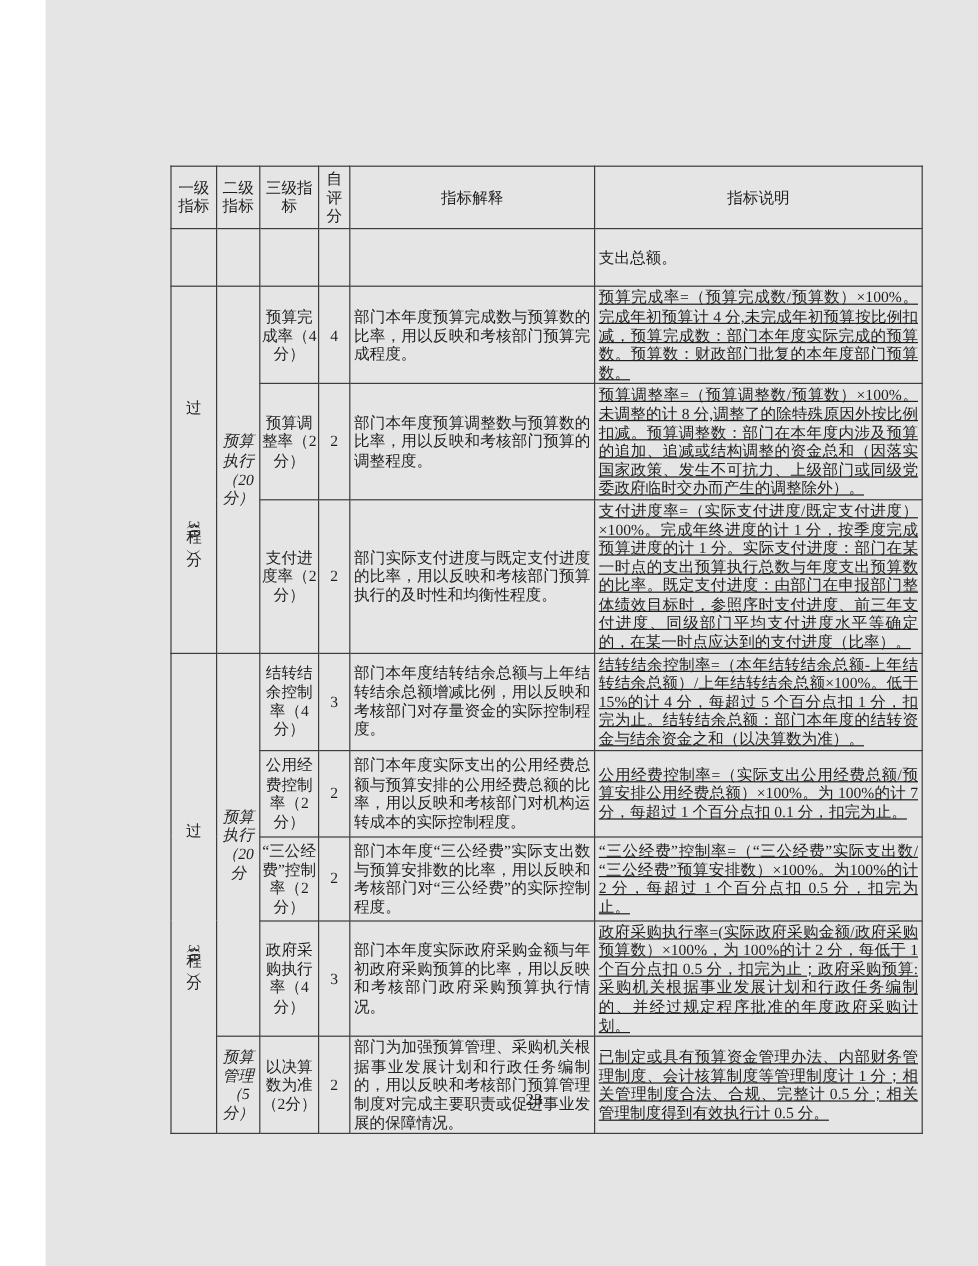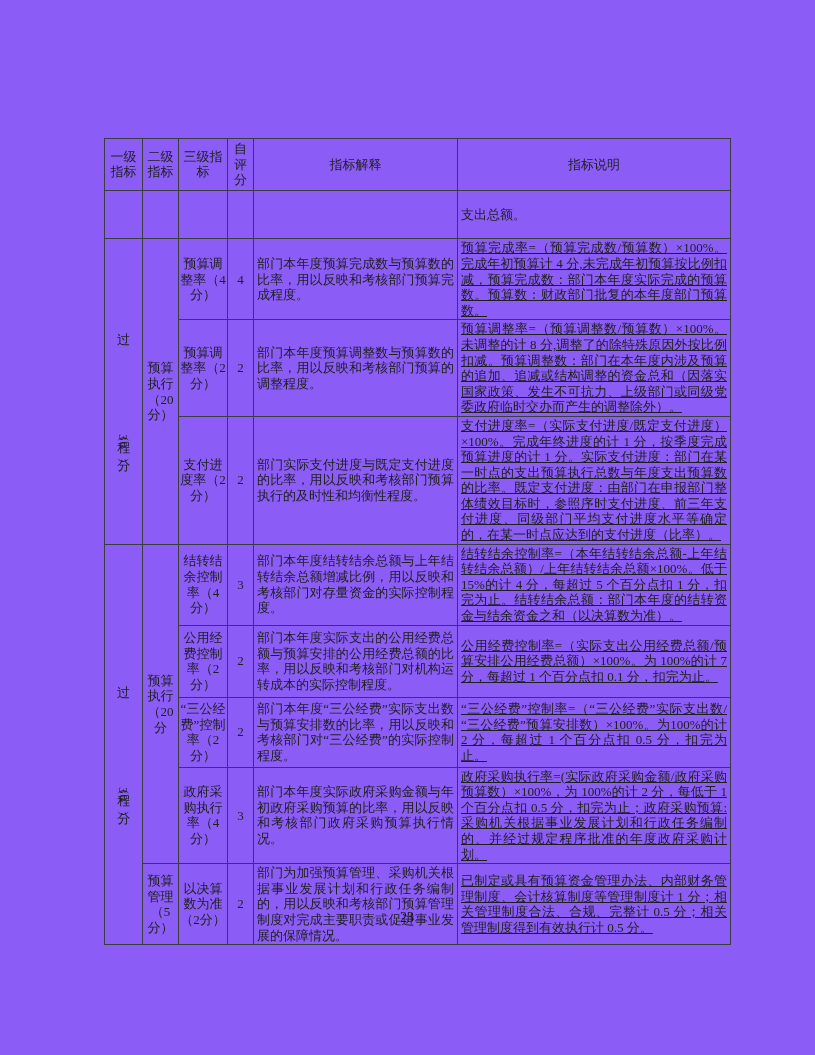--- a/index.html
+++ b/index.html
@@ -4,40 +4,40 @@
 <style>
   html, body { margin: 0; padding: 0; }
   body {
     width: 815px; height: 1055px;
     background: #ffffff;
     font-family: "Liberation Serif", "DejaVu Serif", serif;
     color: #1f1f1f;
     overflow: hidden;
     position: relative;
   }
-  .page { position: absolute; inset: 0; background: #8b5cf6; }
+  .page { position: absolute; inset: 0; background: #e5e5e5; margin-left: 38px; }
 
   table.indicator {
     position: absolute;
     left: 104px; top: 138px;
     width: 626px;
     border-collapse: collapse;
     table-layout: fixed;
     font-size: 13px;
     line-height: 1.2;
   }
   table.indicator td, table.indicator th {
     border: 1px solid #3c3c3c;
     font-weight: normal;
     vertical-align: middle;
     overflow: hidden;
   }
   th.hdr { text-align: center; padding: 2px 0; word-break: break-all; }
   td.lv1 { text-align: center; padding: 0; }
-  td.lv2 { text-align: center; padding: 1px 2px; }
+  td.lv2 { text-align: center; padding: 1px 2px; font-style: italic; }
   td.lv3 { text-align: center; padding: 1px 1px; }
   td.score { text-align: center; padding: 0; }
   td.explain { text-align: justify; vertical-align: middle; padding: 1px 3px; }
   td.desc { text-align: justify; vertical-align: middle; padding: 1px 3px; text-decoration: underline; }
   td.carry { vertical-align: top; text-align: left; padding: 16px 3px; }
 
   .v-stack {
     display: flex; flex-direction: column;
     align-items: center; justify-content: center;
   }
@@ -90,21 +90,21 @@
 
     <tr style="height:73px">
       <td class="lv1" rowspan="3">
         <div class="v-stack">
           <span>过</span>
           <span class="gap1"></span>
           <span class="vtext">程（30分）</span>
         </div>
       </td>
       <td class="lv2" rowspan="3">预算执行（20分）</td>
-      <td class="lv3">预算调整率（4分）</td>
+      <td class="lv3">预算完成率（4分）</td>
       <td class="score">4</td>
       <td class="explain">部门本年度预算完成数与预算数的比率，用以反映和考核部门预算完成程度。</td>
       <td class="desc">预算完成率=（预算完成数/预算数）×100%。完成年初预算计 4 分,未完成年初预算按比例扣减，预算完成数：部门本年度实际完成的预算数。预算数：财政部门批复的本年度部门预算数。</td>
     </tr>
     <tr style="height:90px">
       <td class="lv3">预算调整率（2分）</td>
       <td class="score">2</td>
       <td class="explain">部门本年度预算调整数与预算数的比率，用以反映和考核部门预算的调整程度。</td>
       <td class="desc">预算调整率=（预算调整数/预算数）×100%。未调整的计 8 分,调整了的除特殊原因外按比例扣减。预算调整数：部门在本年度内涉及预算的追加、追减或结构调整的资金总和（因落实国家政策、发生不可抗力、上级部门或同级党委政府临时交办而产生的调整除外）。</td>
     </tr>

